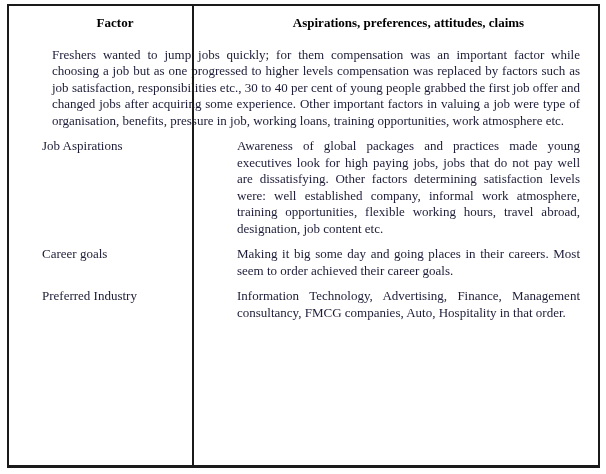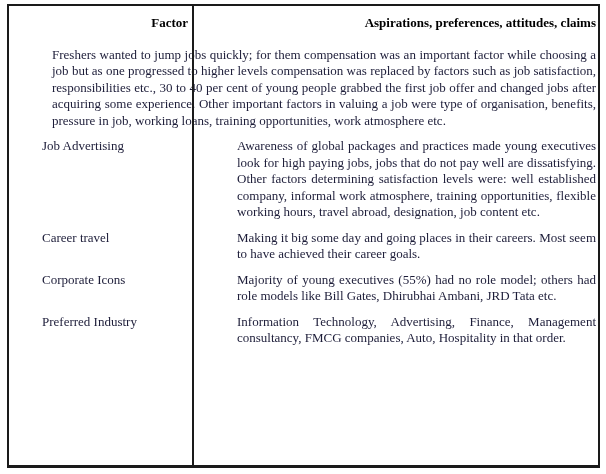--- a/index.html
+++ b/index.html
@@ -55,32 +55,32 @@
     padding-left: 33px;
     padding-right: 6px;
     font-size: 13px;
     line-height: 16.5px;
     color: var(--body-ink);
   }
 
   .cell-desc {
     flex: 1 1 auto;
     padding-left: 43px;
-    padding-right: 2px;
+    padding-right: 18px;
     font-size: 13px;
     line-height: 16.5px;
     color: var(--body-ink);
     text-align: justify;
   }
 
   .header-row .cell-factor,
   .header-row .cell-desc {
     font-weight: bold;
     color: var(--header-ink);
-    text-align: right;
+    text-align: center;
   }
 </style>
 </head>
 <body>
 
 <div class="canvas">
   <div class="frame">
     <div class="divider"></div>
 
     <div class="row header-row">
@@ -89,32 +89,28 @@
     </div>
 
     <div class="row">
     </div>
 
     <div class="row">
       <div class="cell-desc">Freshers wanted to jump jobs quickly; for them compensation was an important factor while choosing a job but as one progressed to higher levels compensation was replaced by factors such as job satisfaction, responsibilities etc., 30 to 40 per cent of young people grabbed the first job offer and changed jobs after acquiring some experience. Other important factors in valuing a job were type of organisation, benefits, pressure in job, working loans, training opportunities, work atmosphere etc.</div>
     </div>
 
     <div class="row">
-      <div class="cell-factor">Job Advertising</div>
+      <div class="cell-factor">Job Aspirations</div>
       <div class="cell-desc">Awareness of global packages and practices made young executives look for high paying jobs, jobs that do not pay well are dissatisfying. Other factors determining satisfaction levels were: well established company, informal work atmosphere, training opportunities, flexible working hours, travel abroad, designation, job content etc.</div>
     </div>
 
     <div class="row">
-      <div class="cell-factor">Career travel</div>
-      <div class="cell-desc">Making it big some day and going places in their careers. Most seem to have achieved their career goals.</div>
+      <div class="cell-factor">Career goals</div>
+      <div class="cell-desc">Making it big some day and going places in their careers. Most seem to order achieved their career goals.</div>
     </div>
 
-    <div class="row">
-      <div class="cell-factor">Corporate Icons</div>
-      <div class="cell-desc">Majority of young executives (55%) had no role model; others had role models like Bill Gates, Dhirubhai Ambani, JRD Tata etc.</div>
-    </div>
 
     <div class="row">
       <div class="cell-factor">Preferred Industry</div>
       <div class="cell-desc">Information Technology, Advertising, Finance, Management consultancy, FMCG companies, Auto, Hospitality in that order.</div>
     </div>
   </div>
 </div>
 
 </body></html>

